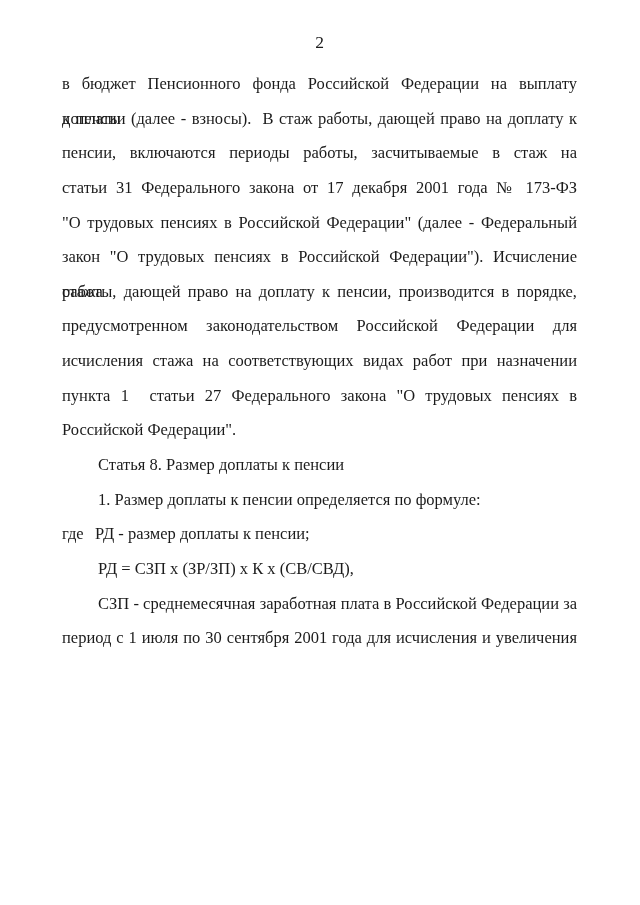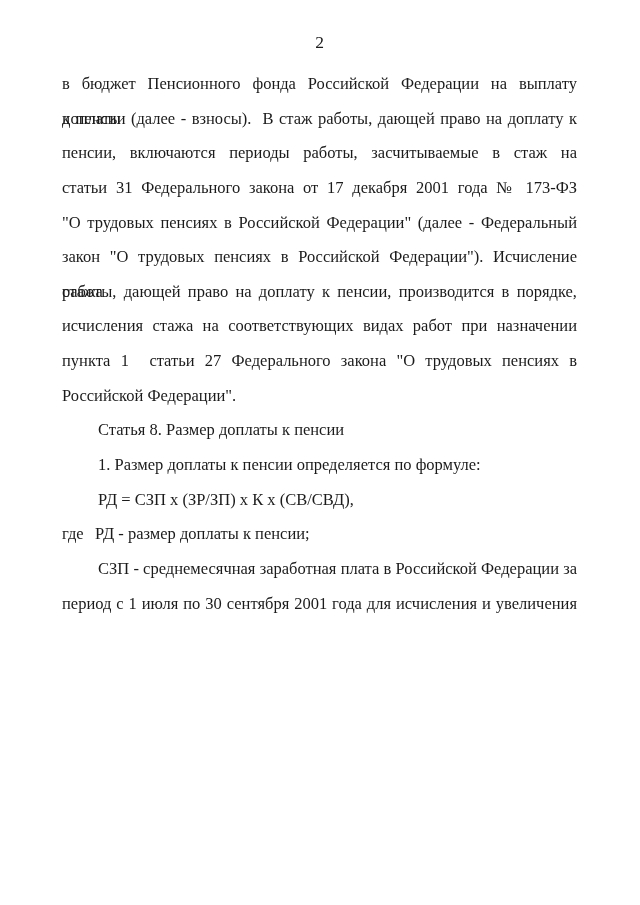--- a/index.html
+++ b/index.html
@@ -65,29 +65,30 @@
 
   <div class="content">
 
     <div class="line j">в бюджет Пенсионного фонда Российской Федерации на выплату доплаты</div>
     <div class="line j">к пенсии (далее - взносы).&nbsp; В стаж работы, дающей право на доплату к</div>
     <div class="line j">пенсии, включаются периоды работы, засчитываемые в стаж на</div>
     <div class="line j">статьи 31 Федерального закона от 17 декабря 2001 года № 173-ФЗ</div>
     <div class="line j">"О трудовых пенсиях в Российской Федерации" (далее - Федеральный</div>
     <div class="line j">закон "О трудовых пенсиях в Российской Федерации"). Исчисление стажа</div>
     <div class="line j">работы, дающей право на доплату к пенсии, производится в порядке,</div>
+    <div class="line j">предусмотренном законодательством Российской Федерации для</div>
     <div class="line j">исчисления стажа на соответствующих видах работ при назначении</div>
     <div class="line j">пункта 1&nbsp; статьи 27 Федерального закона "О трудовых пенсиях в</div>
     <div class="line l">Российской Федерации".</div>
 
     <div class="line l ind heading"><span>Статья 8. </span><b>Размер доплаты к пенсии</b></div>
 
     <div class="line l ind">1. Размер доплаты к пенсии определяется по формуле:</div>
 
+    <div class="line l"><span class="where-label">где</span><span>РД - размер доплаты к пенсии;</span></div>
+
     <div class="line l ind">РД = СЗП х (ЗР/ЗП) х К х (СВ/СВД),</div>
-
-    <div class="line l"><span class="where-label">где</span><span>РД - размер доплаты к пенсии;</span></div>
 
     <div class="line j ind">СЗП - среднемесячная заработная плата в Российской Федерации за</div>
     <div class="line j">период с 1 июля по 30 сентября 2001 года для исчисления и увеличения</div>
 
   </div>
 </div>
 
 </body></html>

